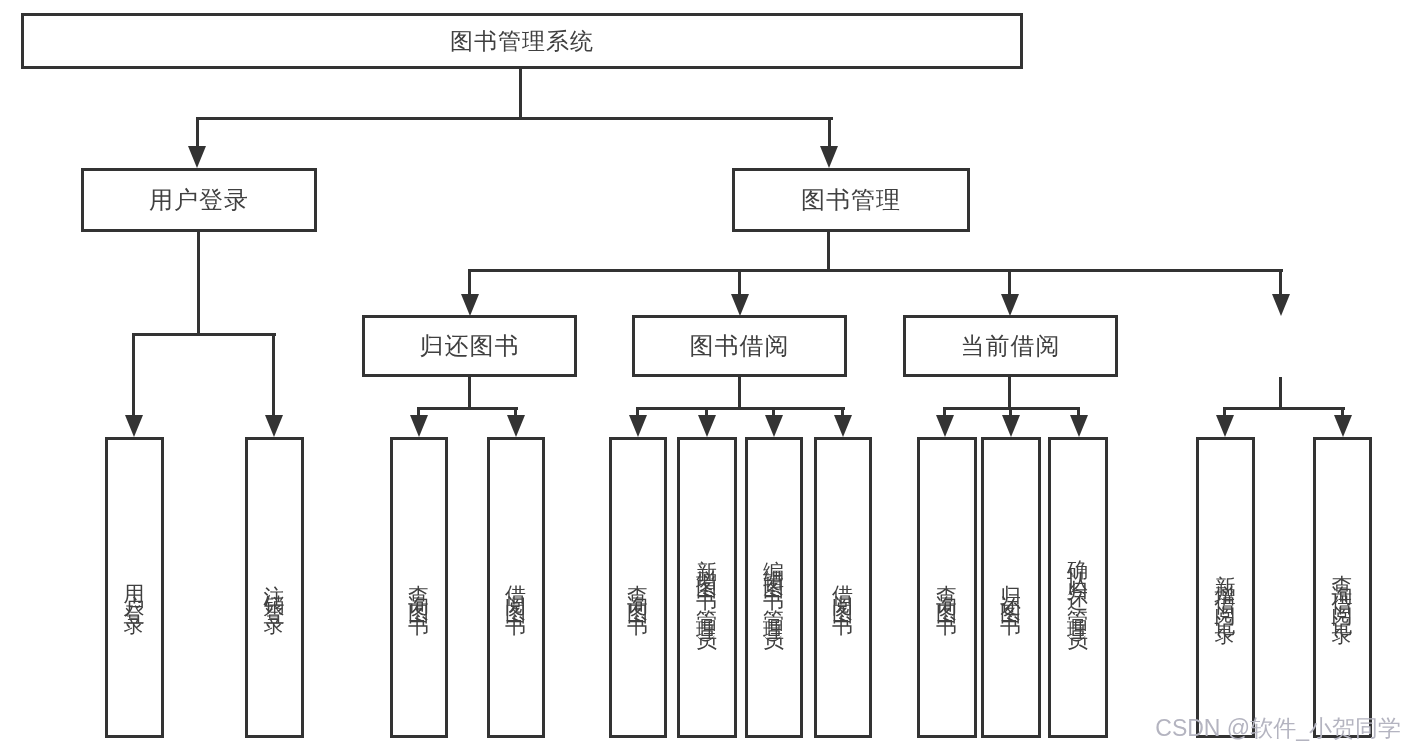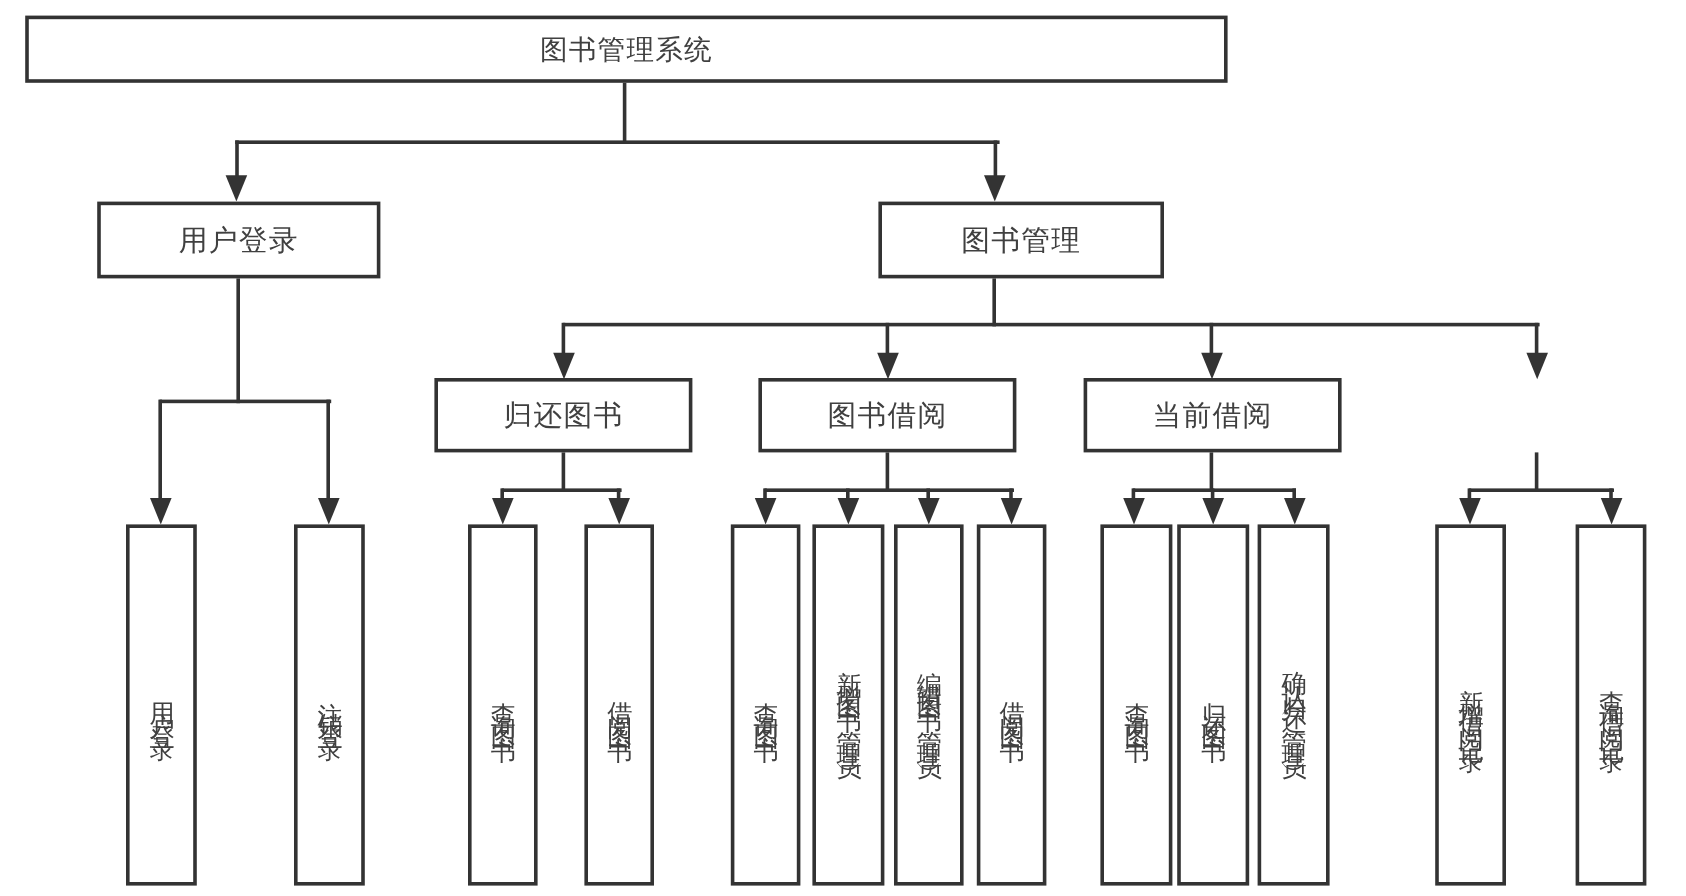--- a/index.html
+++ b/index.html
@@ -157,14 +157,15 @@
     <span>确认归还（管理员）</span>
   </div>
 
   <div class="box vbox" style="left:1196px;top:437px;width:59px;height:301px;">
     <span>新增借阅记录</span>
   </div>
   <div class="box vbox" style="left:1313px;top:437px;width:59px;height:301px;">
     <span>查询借阅记录</span>
   </div>
 
+  <div class="watermark">CSDN @软件_小贺同学</div>
 
 </div>
 
 </body></html>

